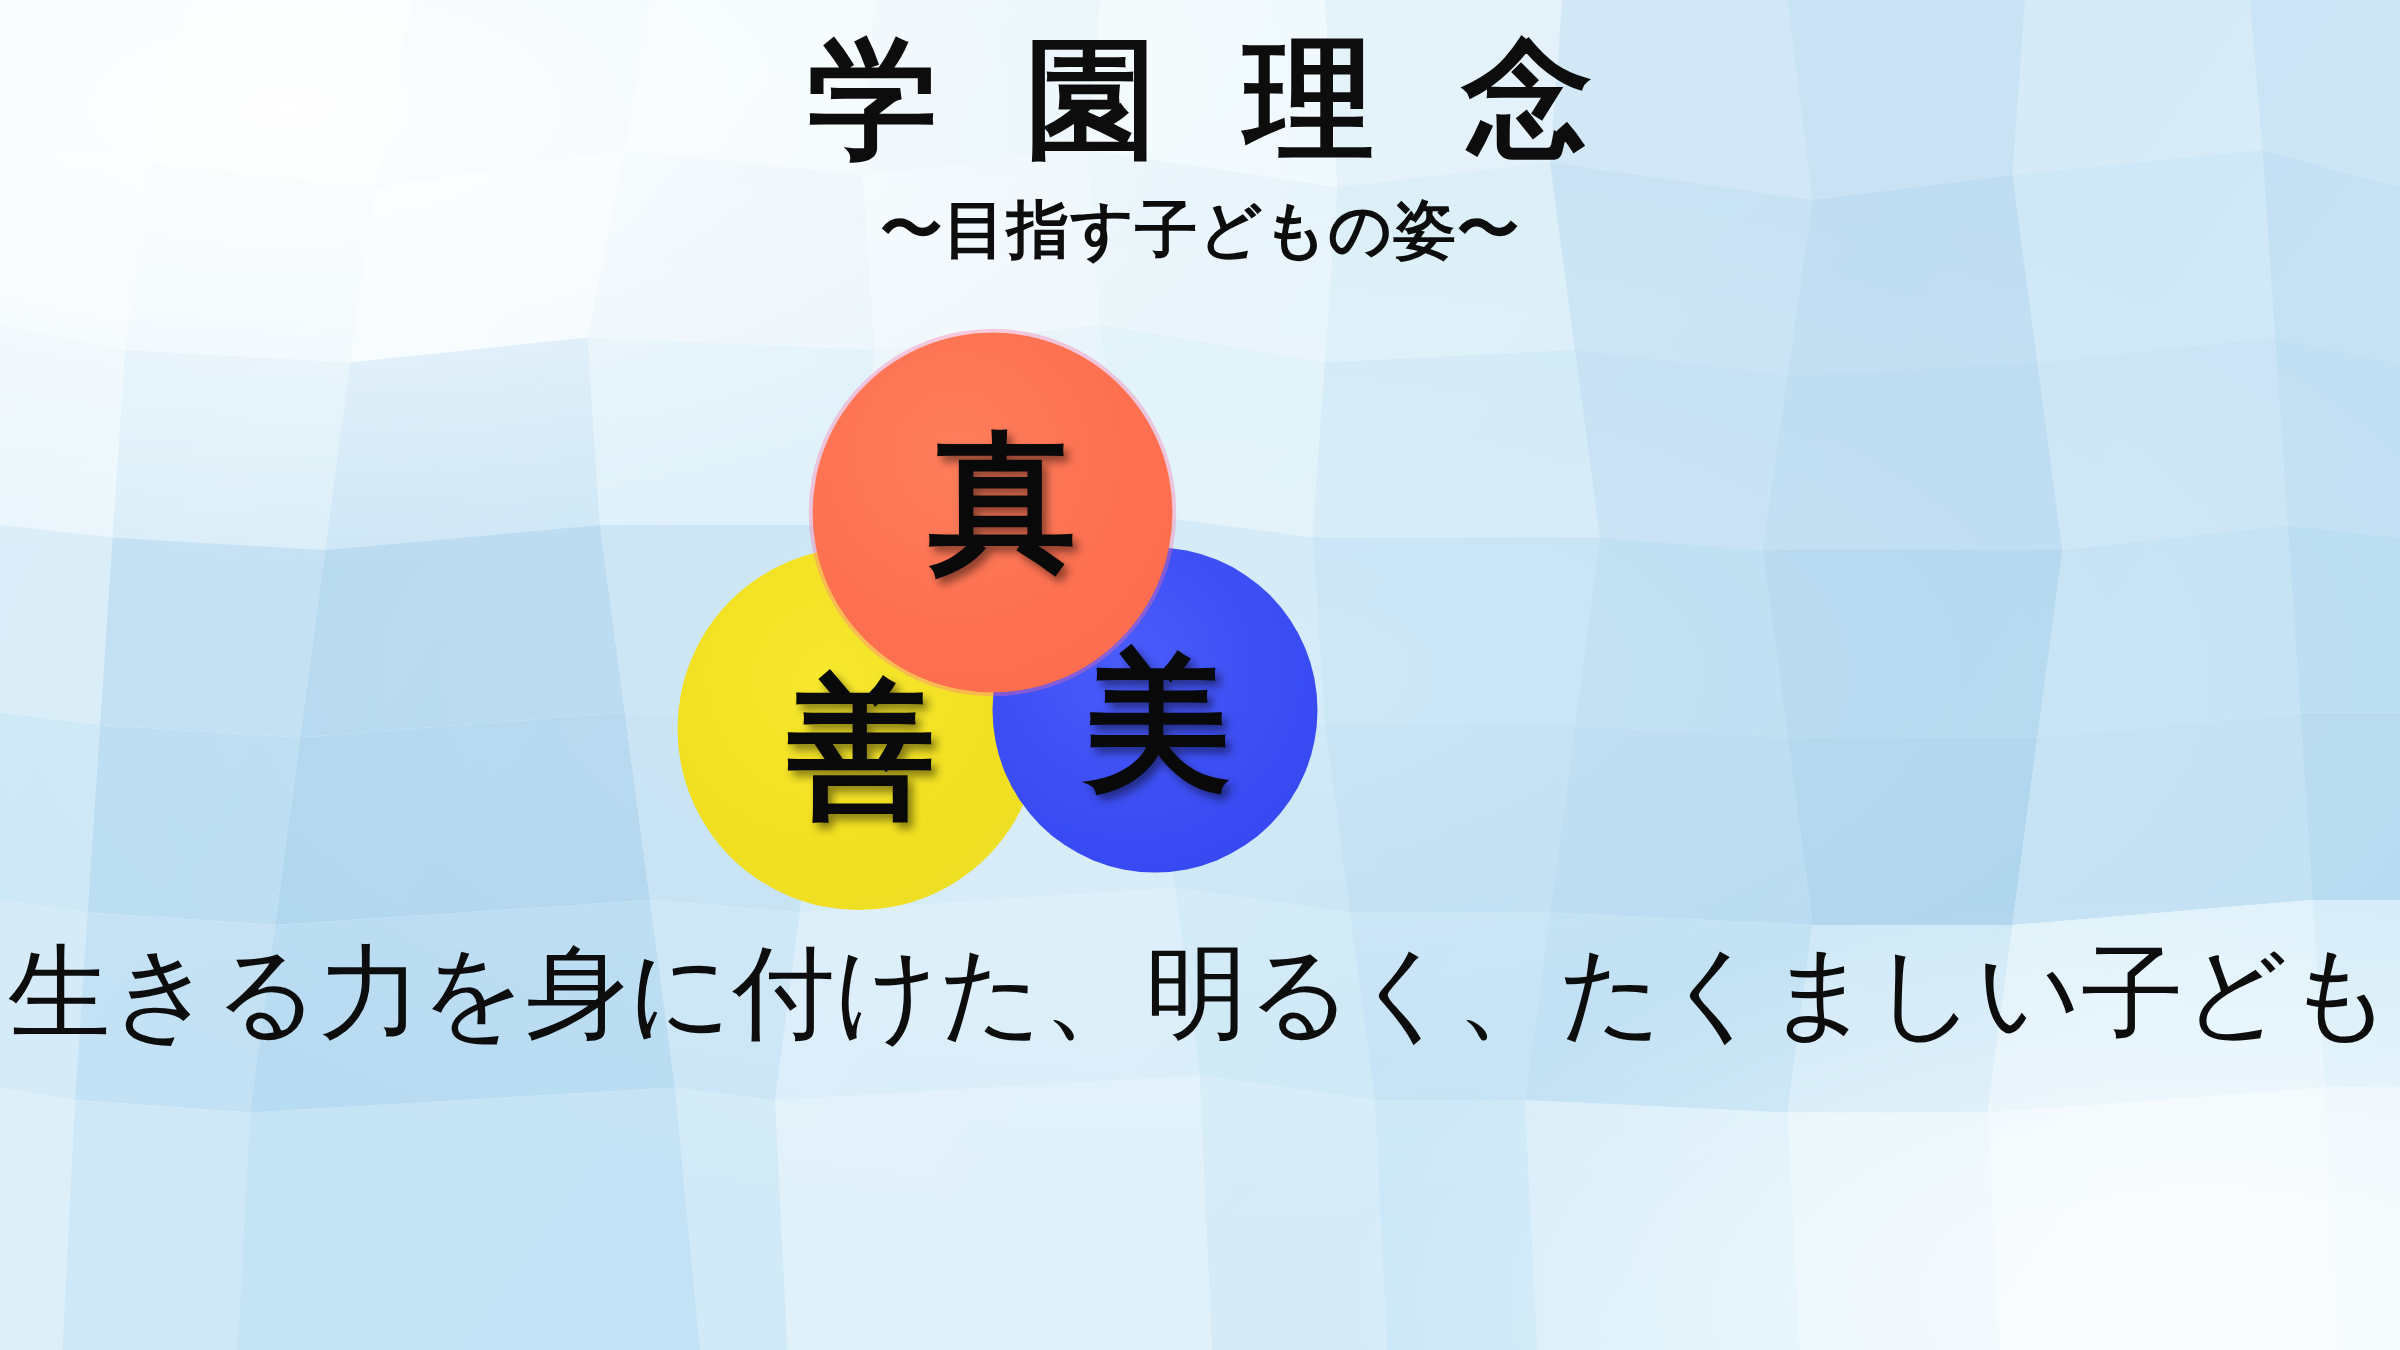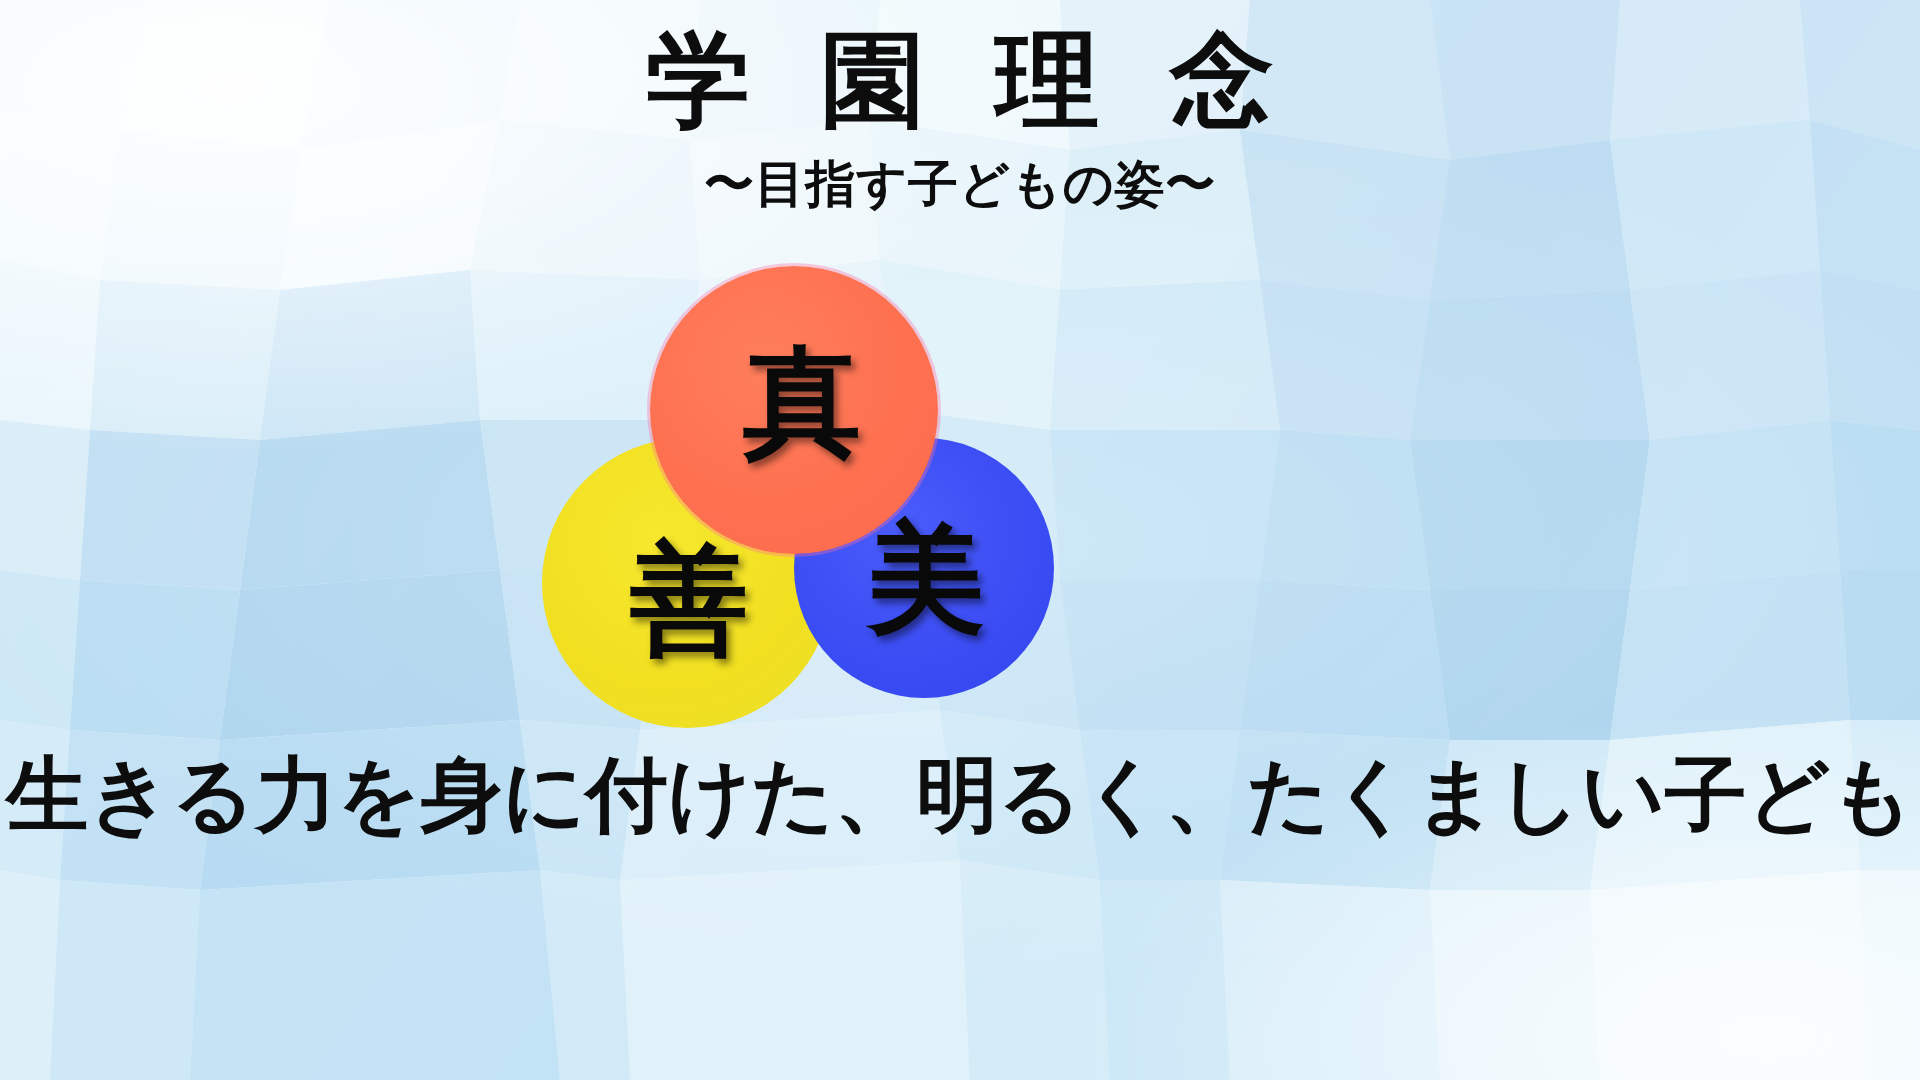--- a/index.html
+++ b/index.html
@@ -130,21 +130,21 @@
   #circle-shin .glyph { transform: translate(8px, -8px); }
 
   
   #statement {
     position: absolute;
     left: 0;
     top: 748px;
     width: 1920px;
     text-align: center;
     font-size: 82px;
-    font-weight: 700;
+    font-weight: 400;
     color: #0d0d0d;
     letter-spacing: -0.004em;
     line-height: 1.15;
     white-space: nowrap;
   }
 </style>
 </head>
 <body>
 
 <div id="slide">

